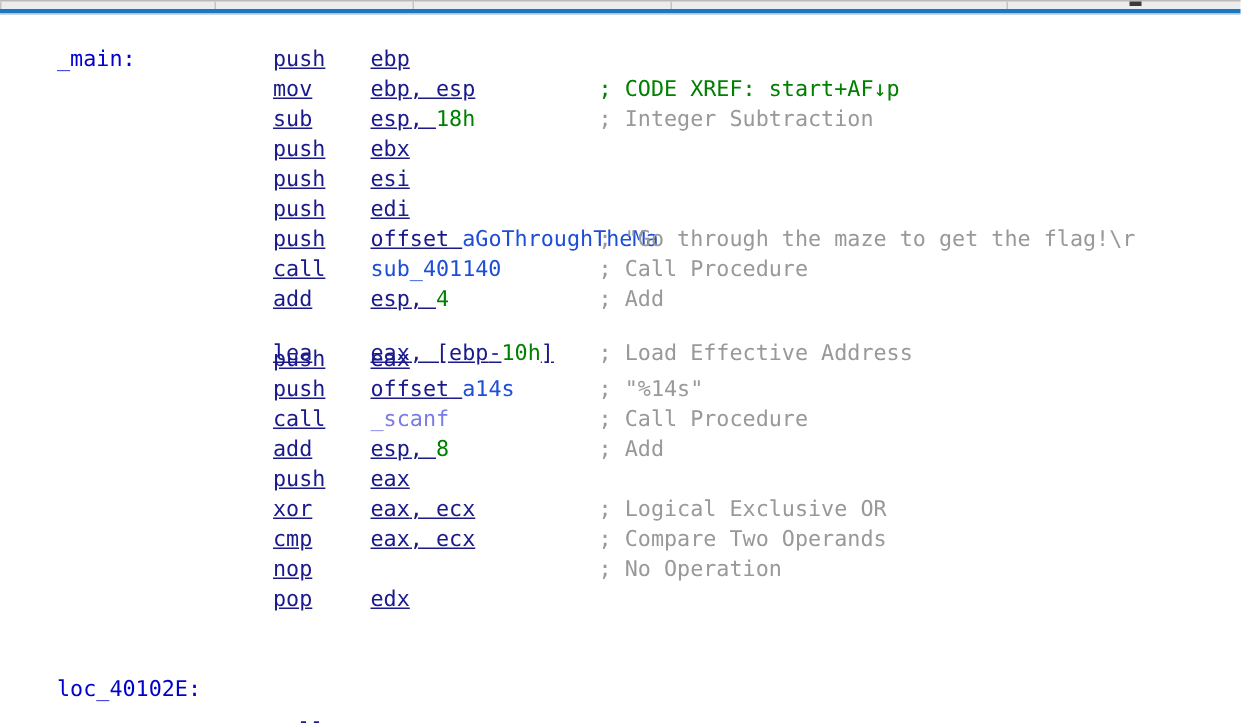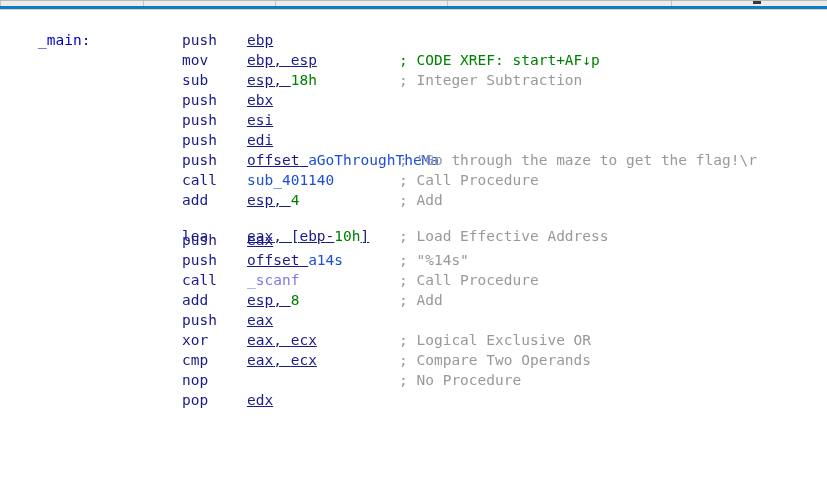--- a/index.html
+++ b/index.html
@@ -89,21 +89,21 @@
     position: absolute;
     left: 247px;
   }
   .col-cmt {
     position: absolute;
     left: 399px;
   }
 
   
   .c-label   { color: #0000cd; }            
-  .c-mnem    { color: #1a1a8c; }            
+  .c-mnem    { color: #1a1a8c; text-decoration: underline; }            
   .c-reg     { color: #1a1a8c; text-decoration: underline; }            
   .c-name    { color: #1d4ed8; }            
   .c-num     { color: #008000; }            
   .c-import  { color: #7b7be6; }            
   .c-cmt     { color: #999999; }            
   .c-xref    { color: #008000; }
 </style>
 </head>
 <body>
 
@@ -136,24 +136,27 @@
       <div class="line" style="top:160px;"><span class="col-mnem c-mnem">call</span><span class="col-ops"><span class="c-name">sub_401140</span></span><span class="col-cmt c-cmt">; Call Procedure</span></div>
       <div class="line" style="top:180px;"><span class="col-mnem c-mnem">add</span><span class="col-ops"><span class="c-reg">esp</span><span class="c-reg">, </span><span class="c-num">4</span></span><span class="col-cmt c-cmt">; Add</span></div>
       <div class="line" style="top:216px;"><span class="col-mnem c-mnem">lea</span><span class="col-ops"><span class="c-reg">eax</span><span class="c-reg">, [</span><span class="c-reg">ebp</span><span class="c-reg">-</span><span class="c-num">10h</span><span class="c-reg">]</span></span><span class="col-cmt c-cmt">; Load Effective Address</span></div>
       <div class="line" style="top:220px;"><span class="col-mnem c-mnem">push</span><span class="col-ops"><span class="c-reg">eax</span></span></div>
       <div class="line" style="top:240px;"><span class="col-mnem c-mnem">push</span><span class="col-ops"><span class="c-reg">offset</span><span class="c-reg"> </span><span class="c-name">a14s</span></span><span class="col-cmt c-cmt">; "%14s"</span></div>
       <div class="line" style="top:260px;"><span class="col-mnem c-mnem">call</span><span class="col-ops"><span class="c-import">_scanf</span></span><span class="col-cmt c-cmt">; Call Procedure</span></div>
       <div class="line" style="top:280px;"><span class="col-mnem c-mnem">add</span><span class="col-ops"><span class="c-reg">esp</span><span class="c-reg">, </span><span class="c-num">8</span></span><span class="col-cmt c-cmt">; Add</span></div>
       <div class="line" style="top:300px;"><span class="col-mnem c-mnem">push</span><span class="col-ops"><span class="c-reg">eax</span></span></div>
       <div class="line" style="top:320px;"><span class="col-mnem c-mnem">xor</span><span class="col-ops"><span class="c-reg">eax</span><span class="c-reg">, </span><span class="c-reg">ecx</span></span><span class="col-cmt c-cmt">; Logical Exclusive OR</span></div>
       <div class="line" style="top:340px;padding-left:27px;"><span class="col-mnem c-mnem">cmp</span><span class="col-ops"><span class="c-reg">eax</span><span class="c-reg">, </span><span class="c-reg">ecx</span></span><span class="col-cmt c-cmt">; Compare Two Operands</span></div>
-      <div class="line" style="top:360px;"><span class="col-mnem c-mnem">nop</span><span class="col-ops"><span class="c-reg"></span></span><span class="col-cmt c-cmt">; No Procedure</span></div>
+      <div class="line" style="top:360px;"><span class="col-mnem c-mnem">nop</span><span class="col-ops"><span class="c-reg"></span></span><span class="col-cmt c-cmt">; No Operation</span></div>
       <div class="line" style="top:380px;"><span class="col-mnem c-mnem">pop</span><span class="col-ops"><span class="c-reg">edx</span></span></div>
     </div>
 
+  <div class="line" style="top:420px;">
+    <span class="col-label c-label">loc_40102E:</span>
+  </div>
 
   <div class="line" style="top:448px;">
     <span class="col-mnem c-mnem">call</span>
     
     
   </div>
 
   <div class="line" style="top:466px;">
     
   </div>

